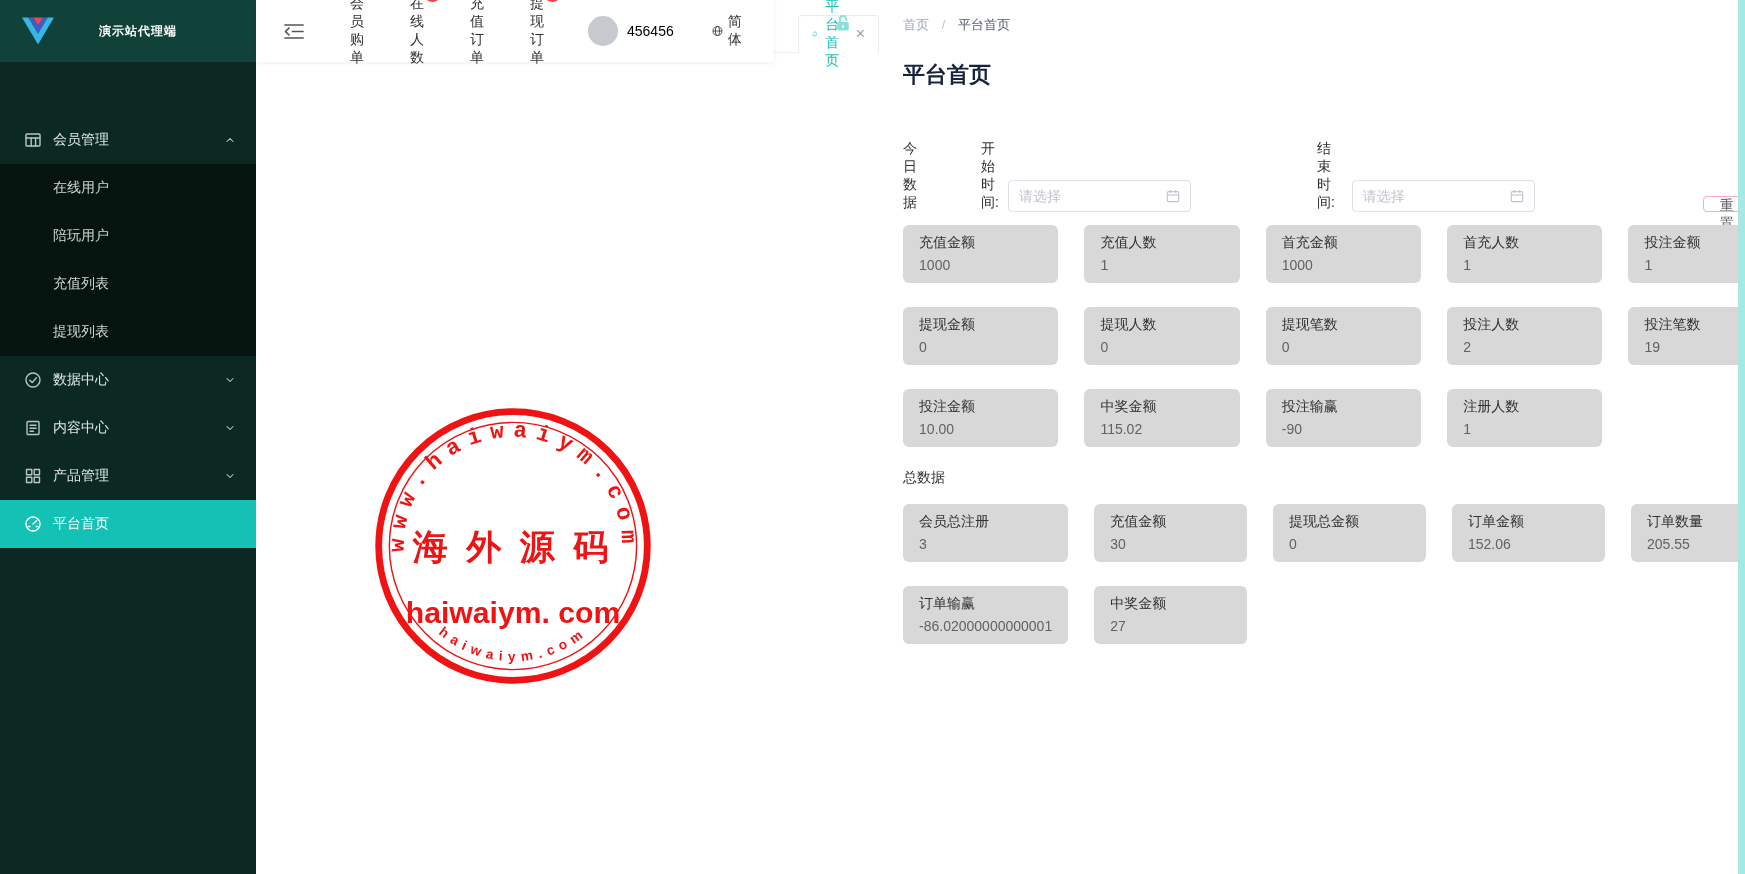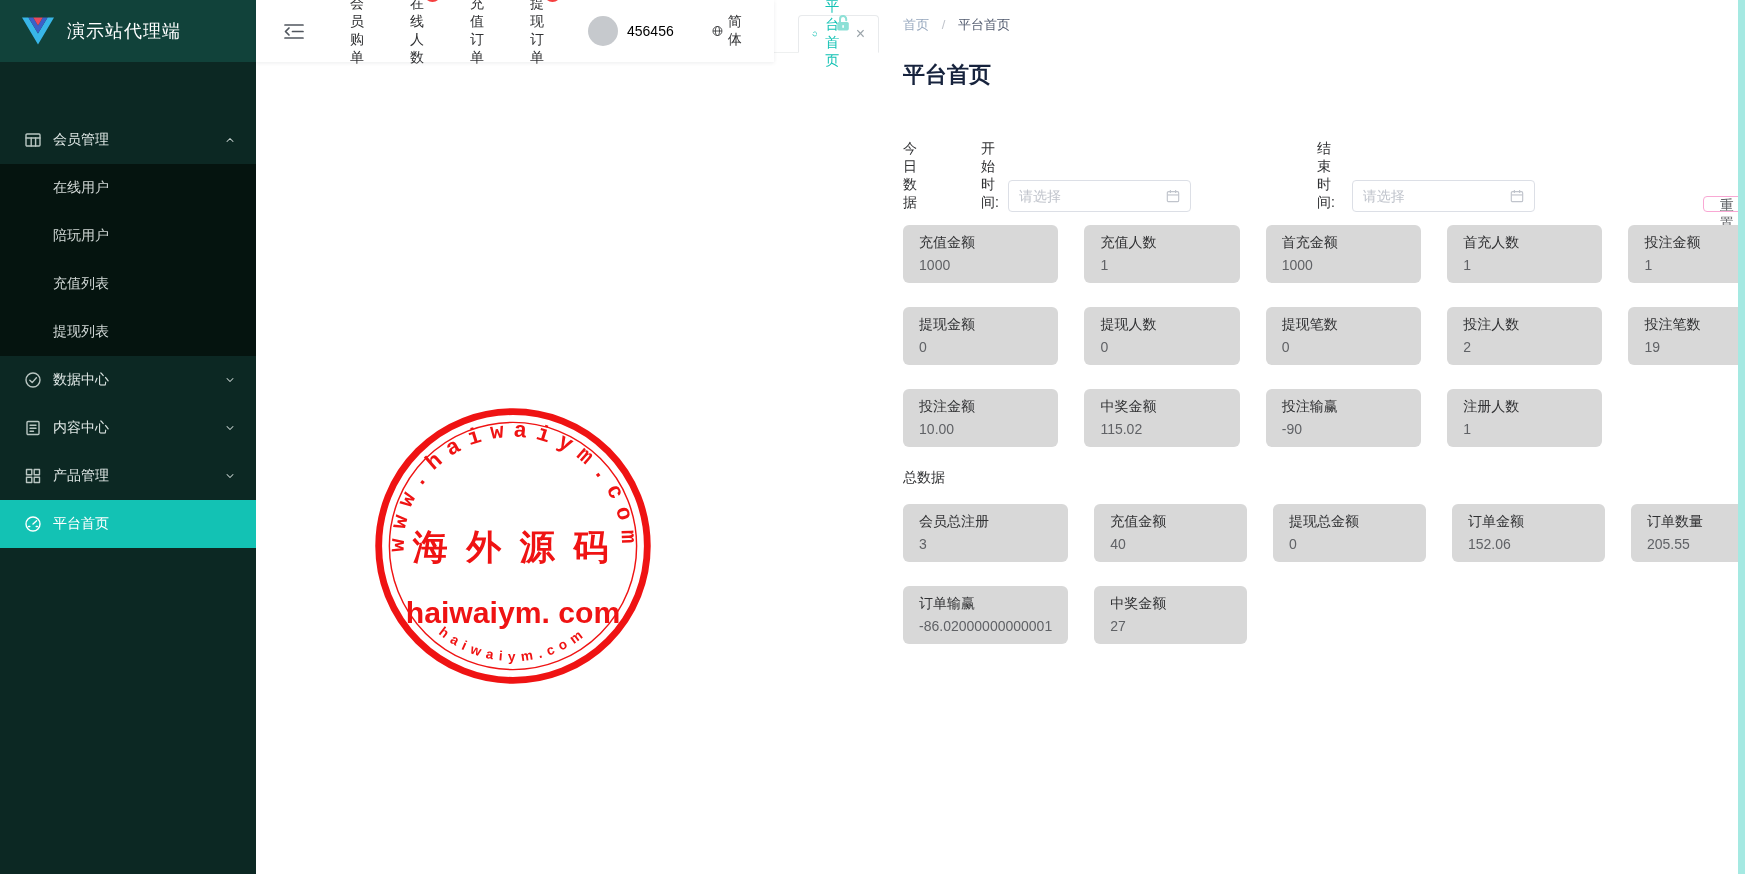--- a/index.html
+++ b/index.html
@@ -3,21 +3,21 @@
 <meta charset="utf-8">
 <style>
   * { margin:0; padding:0; box-sizing:border-box; }
   html,body { width:1745px; height:874px; overflow:hidden;
     font-family:"Liberation Sans","DejaVu Sans",sans-serif; font-size:14px; background:#fff; }
   body { display:flex; }
 
   
   .sidebar { width:256px; min-width:256px; height:874px; background:#0c2823; display:flex; flex-direction:column; }
   .logo { height:62px; background:#11423a; display:flex; align-items:center; padding-left:22px; gap:13px; }
-  .logo-title { color:#fff; font-size:18px; font-weight:normal; letter-spacing:1px; }
+  .logo-title { color:#fff; font-size:12px; font-weight:bold; letter-spacing:1px;margin-left:32px; }
   .menu { padding-top:14px;margin-top:40px; }
   .menu-item { height:48px; display:flex; align-items:center; padding:0 20px 0 24px; color:#dfe7e5; cursor:pointer; }
   .menu-item .mi-icon { width:18px; height:18px; margin-right:11px; color:#b9c6c2; display:inline-flex; }
   .menu-item .mi-caret { margin-left:auto; color:#c2cecb; display:inline-flex; }
   .menu-item.active { background:#13c2b4; color:#fff; }
   .menu-item.active .mi-icon { color:#fff; }
   .submenu { background:#05140f; }
   .submenu-item { height:48px; display:flex; align-items:center; padding-left:53px; color:#d2d9d7; cursor:pointer; }
 
   
@@ -335,21 +335,21 @@
 
     <div class="section-label">总数据</div>
 
     <div class="grid" id="total-grid">
         <div class="card">
           <span class="lab">会员总注册</span>
       <span class="val">3</span>
         </div>
         <div class="card">
           <span class="lab">充值金额</span>
-      <span class="val">40</span>
+      <span class="val">30</span>
         </div>
         <div class="card">
           <span class="lab">提现总金额</span>
       <span class="val">0</span>
         </div>
         <div class="card">
           <span class="lab">订单金额</span>
       <span class="val">152.06</span>
         </div>
         <div class="card">

